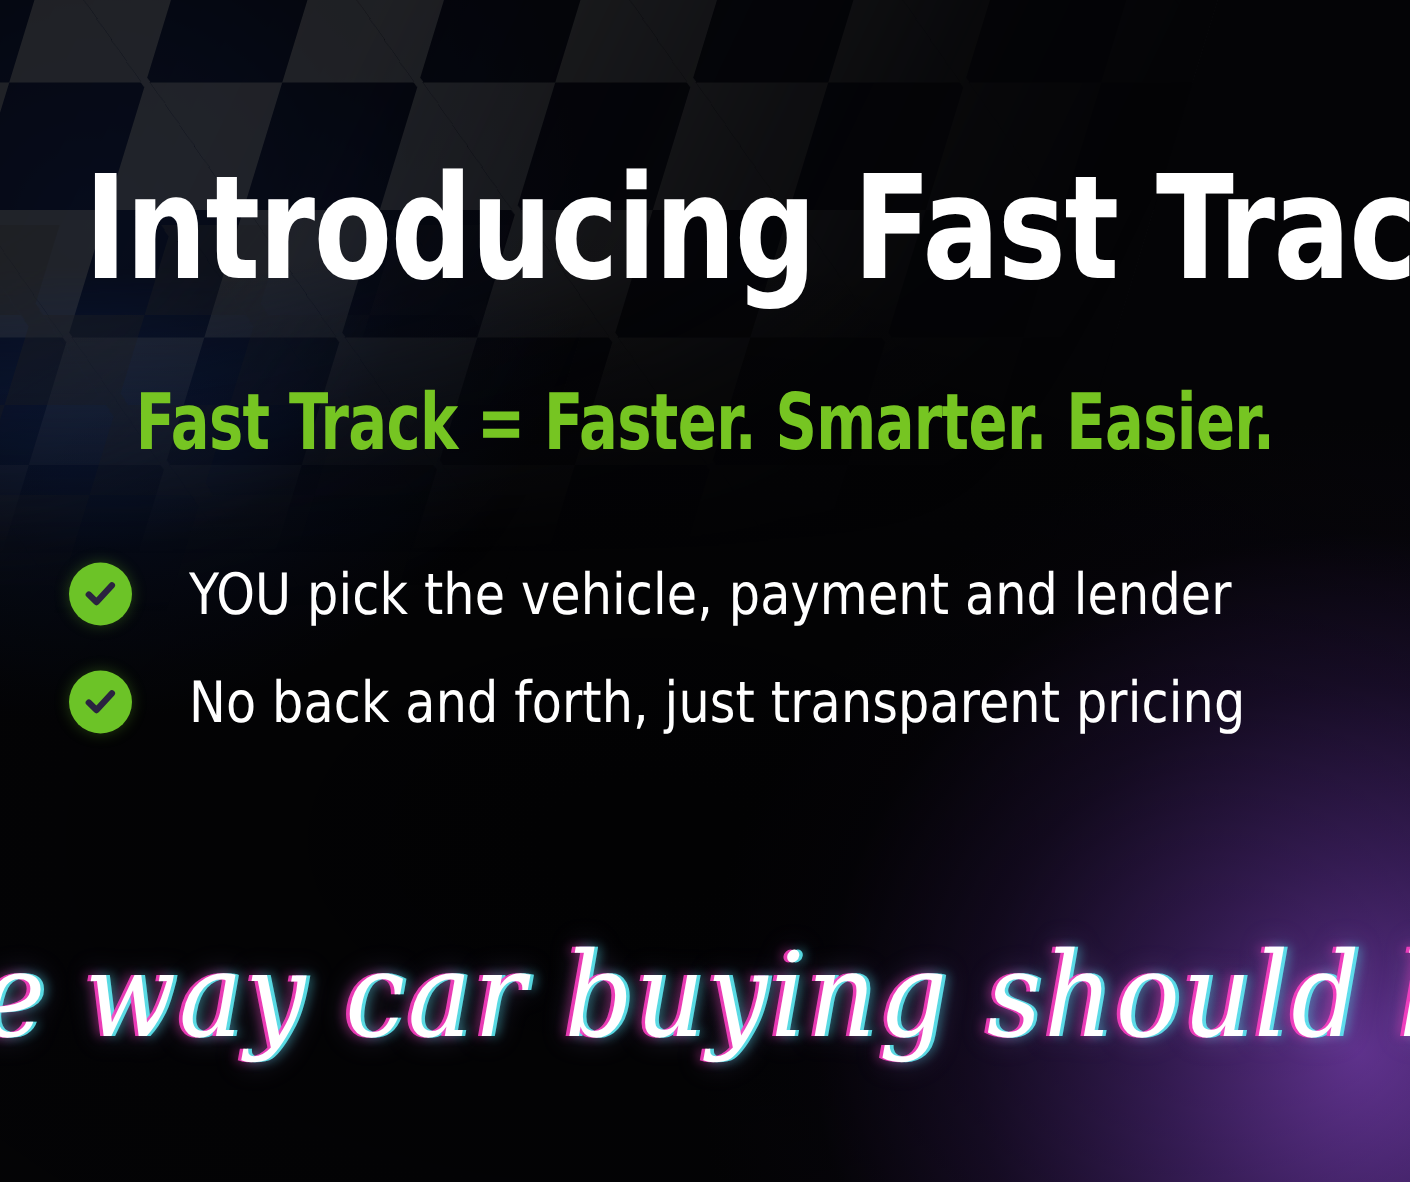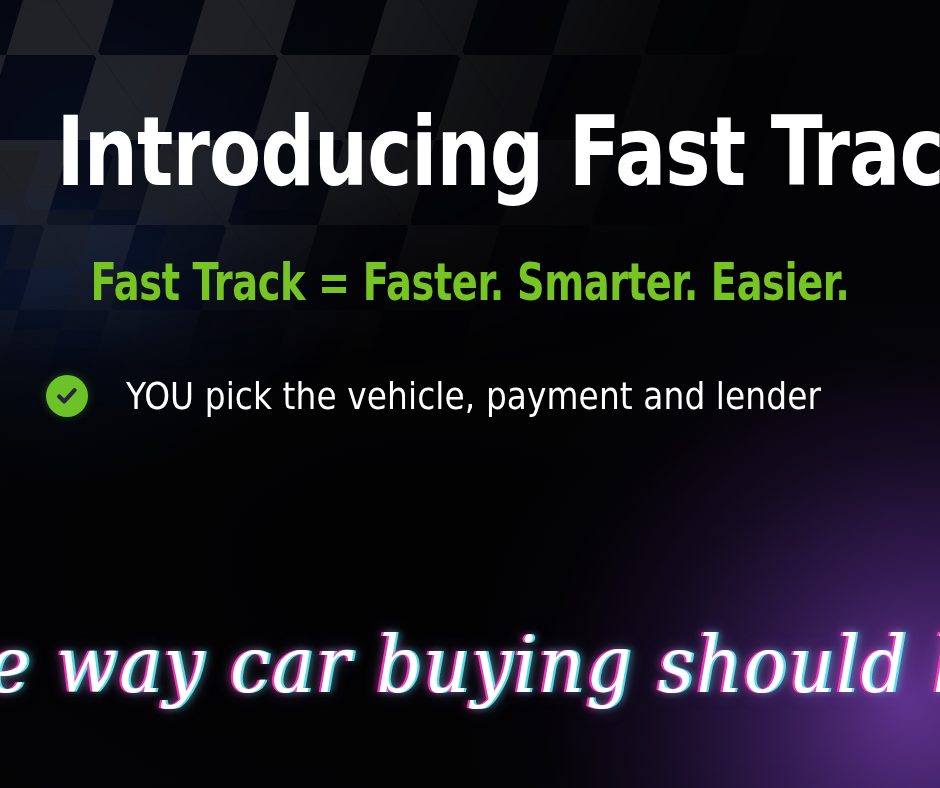--- a/index.html
+++ b/index.html
@@ -247,20 +247,28 @@
 
       <div class="bullet-row">
         <span class="check-badge">
           <svg width="26" height="26" viewBox="0 0 26 26" aria-hidden="true">
             <path d="M5.2 13.4 L10.3 18.4 L20.6 7.2" fill="none" stroke="#2a2340" stroke-width="4.2" stroke-linecap="round" stroke-linejoin="round"></path>
           </svg>
         </span>
         <span class="bullet-text">YOU pick the vehicle, payment and lender</span>
       </div>
 
+      <div class="bullet-row">
+        <span class="check-badge">
+          <svg width="26" height="26" viewBox="0 0 26 26" aria-hidden="true">
+            <path d="M5.2 13.4 L10.3 18.4 L20.6 7.2" fill="none" stroke="#2a2340" stroke-width="4.2" stroke-linecap="round" stroke-linejoin="round"></path>
+          </svg>
+        </span>
+        <span class="bullet-text">No back and forth, just transparent pricing</span>
+      </div>
 
 
     </div>
 
     <div class="tagline-wrap">
       <div class="tagline">The way car buying should be.</div>
     </div>
 
   </div>
 </div>

